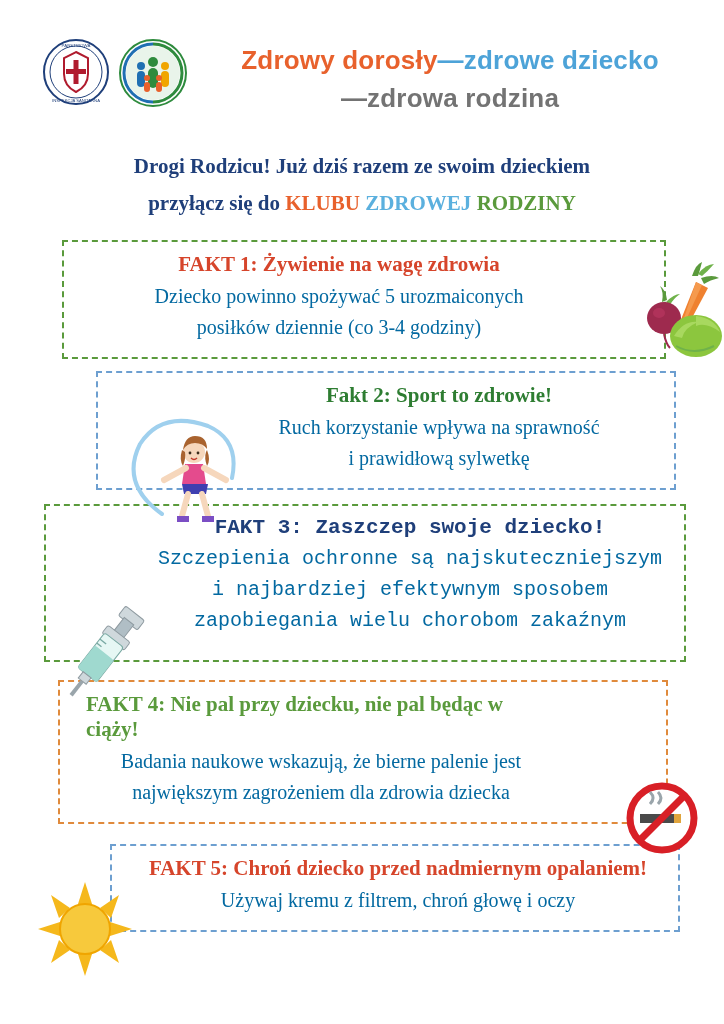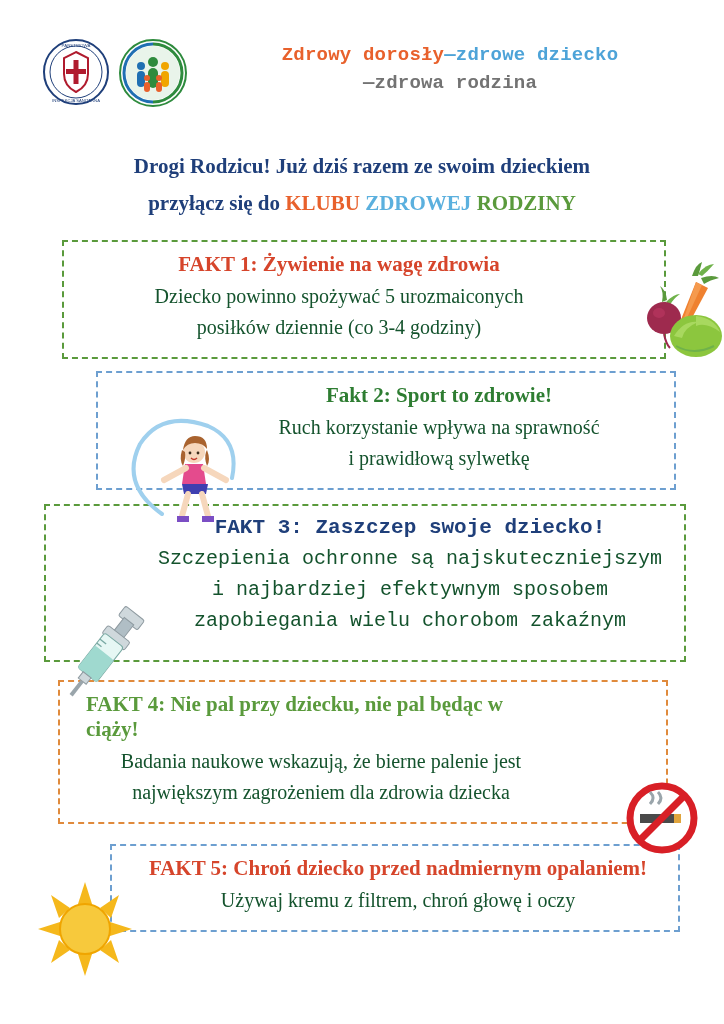--- a/index.html
+++ b/index.html
@@ -34,23 +34,23 @@
     position: relative;
   }
   .title-block {
     position: absolute;
     left: 200px;
     top: 42px;
     width: 500px;
     text-align: center;
   }
   .title-line {
-    font-family: Liberation Mono, monospace;
+    font-family: Liberation Sans, sans-serif;
     font-weight: bold;
-    font-size: 19px;
+    font-size: 26px;
     letter-spacing: .2px;
     line-height: 1.45;
   }
   .t-orange { color: #e8612c; }
   .t-blue   { color: #4da3d8; }
   .t-green  { color: #737373; }
 
   
   .intro {
     text-align: center;
@@ -79,21 +79,21 @@
     text-align: center;
   }
   .fact-head {
     font-weight: bold;
     font-size: 21px;
     margin-bottom: 4px;
   }
   .fact-body {
     font-size: 20px;
     line-height: 1.55;
-    color: #14532d;
+    color: #0369a1;
   }
 
   
   #fact1 {
     width: 604px;
     margin-left: 62px;
     border: 2px dashed #5a9a3c;
     min-height: 118px;
   }
   #fact1 .fact-head { color: #d6452b; }

